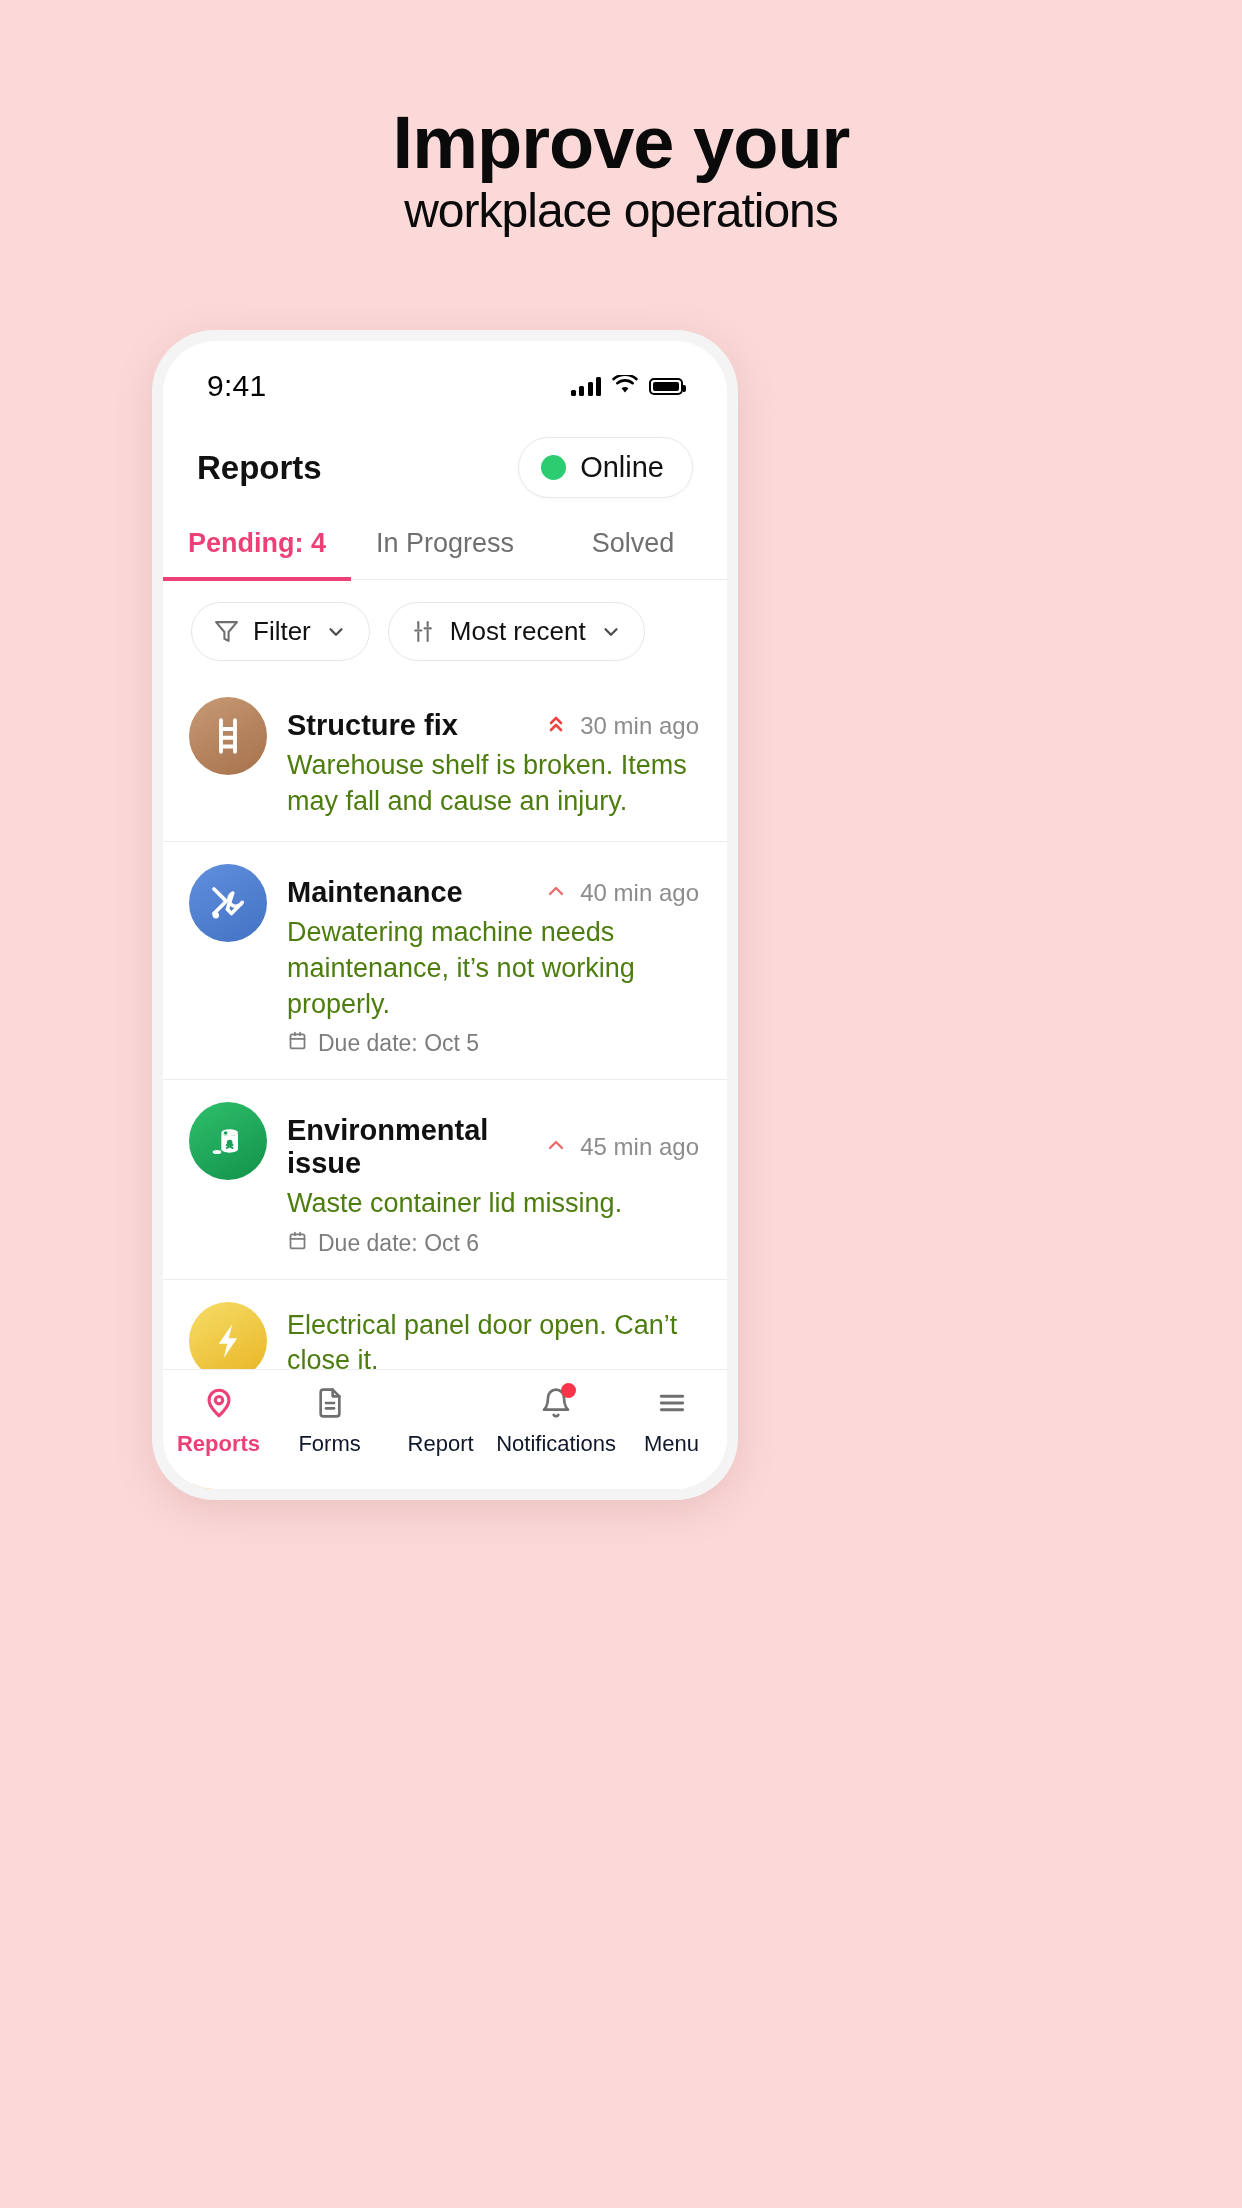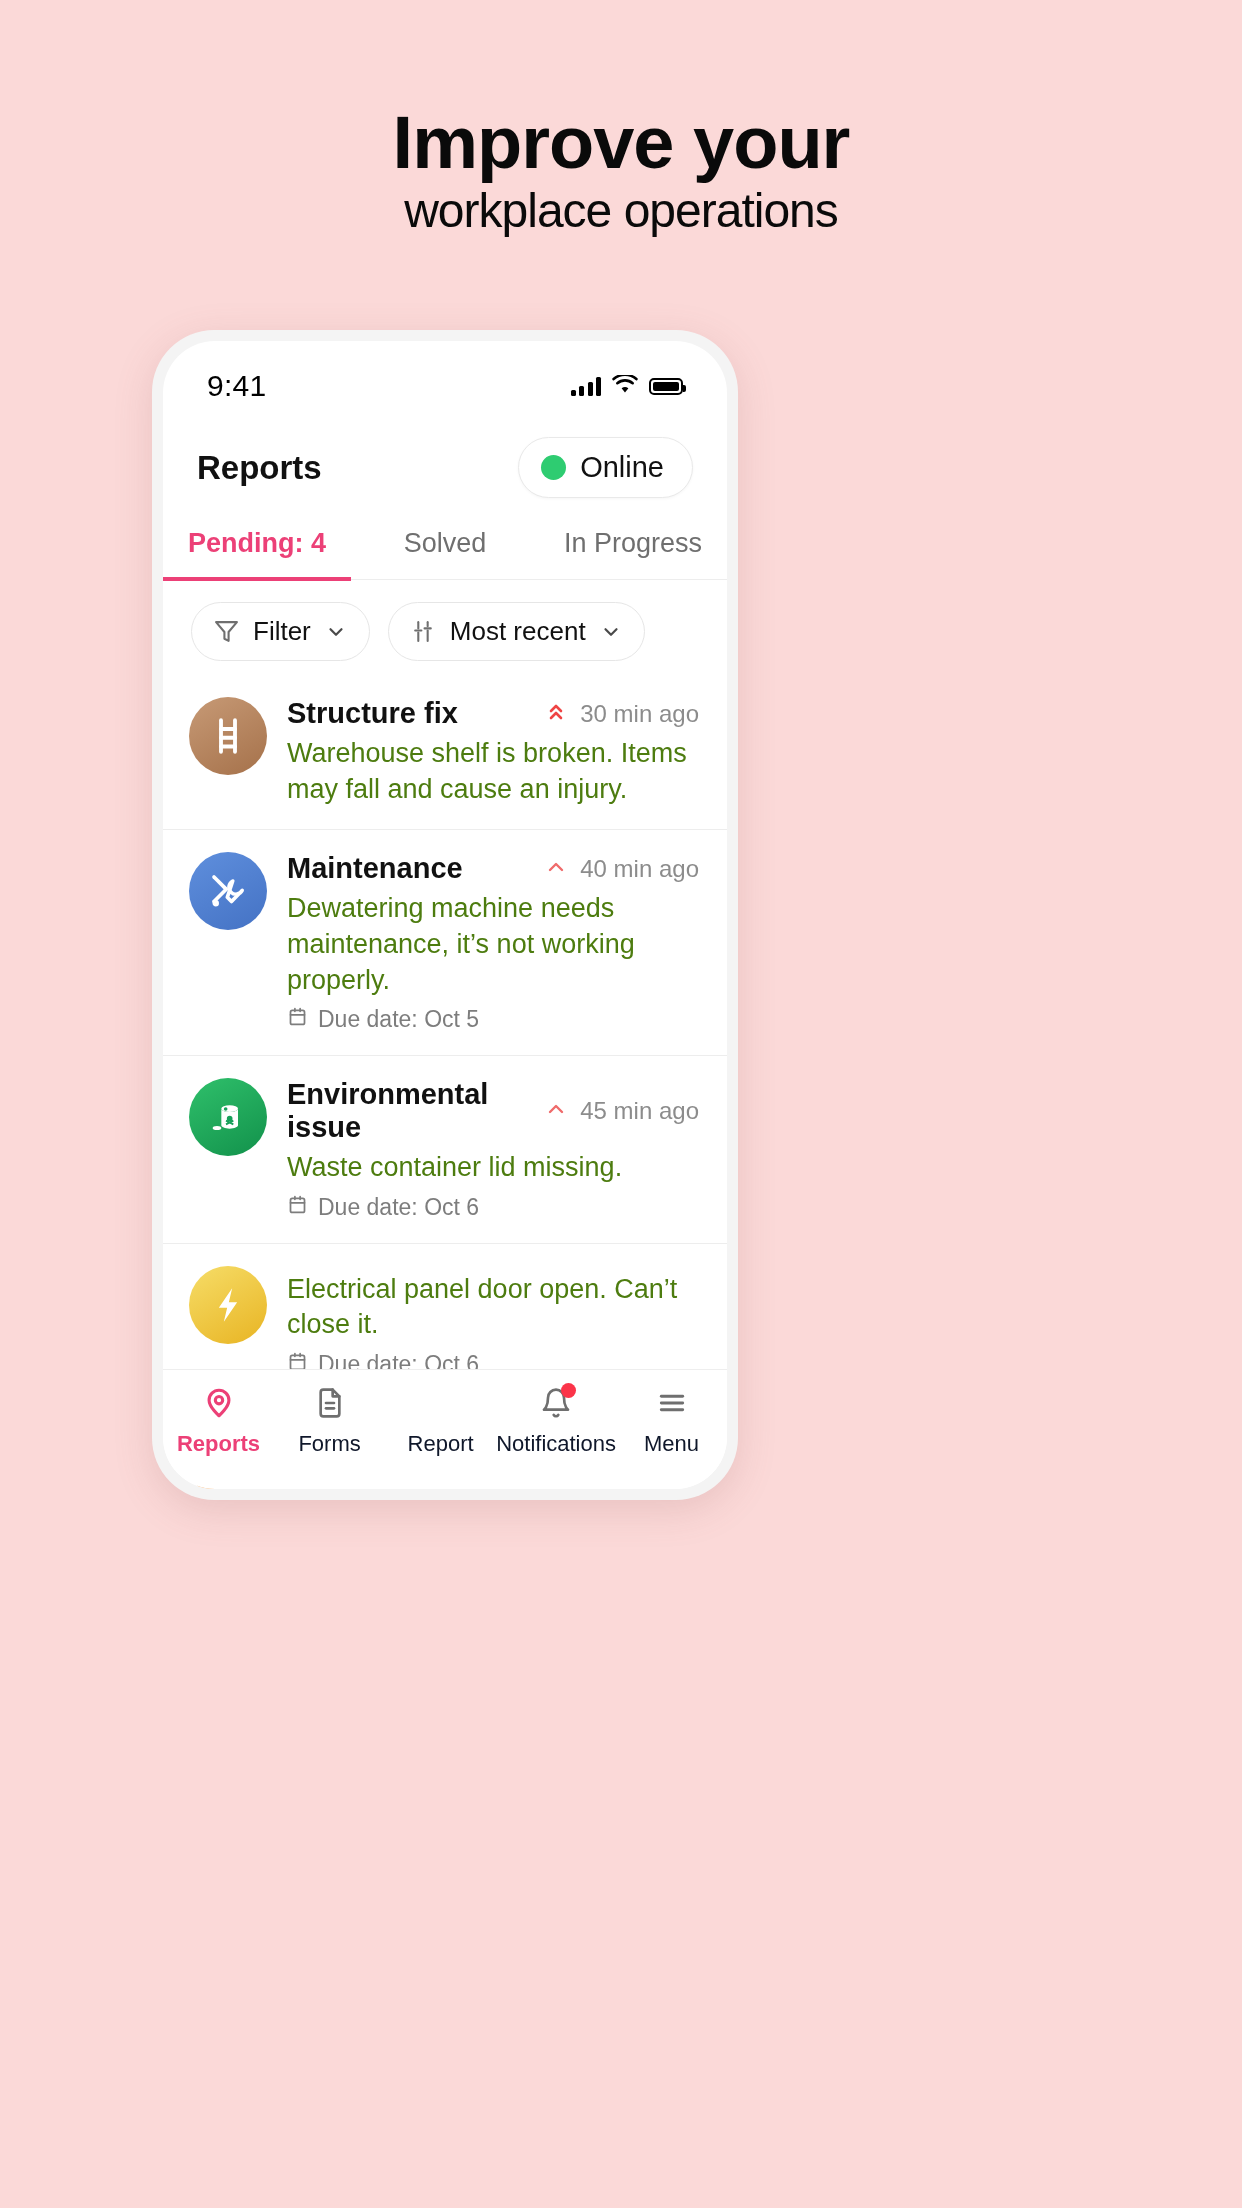--- a/index.html
+++ b/index.html
@@ -99,21 +99,21 @@
   .avatar {
     flex:0 0 auto; width:78px; height:78px; border-radius:50%;
     display:flex; align-items:center; justify-content:center;
   }
   .av-brown{background:linear-gradient(150deg,#c79a76,#a5714a);}
   .av-blue{background:linear-gradient(150deg,#5f8fdd,#4472c4);}
   .av-green{background:linear-gradient(150deg,#2fc06b,#12914b);}
   .av-yellow{background:linear-gradient(150deg,#f6dd68,#e8b423);}
   .av-orange{background:linear-gradient(150deg,#fbab54,#f6841f);}
   .body { flex:1; min-width:0; }
-  .titleline { display:flex; align-items:center; justify-content:space-between; gap:20px; }
+  .titleline { display:flex; align-items:center; justify-content:space-between; gap:20px;margin-top:12px; }
   .rtitle { font-size:29px; font-weight:700; color:#111; }
   .meta { display:flex; align-items:center; gap:12px; flex:0 0 auto; }
   .time { font-size:24px; color:#8c8c8c; white-space:nowrap; }
   .desc { font-size:27px; color:#4d7c0f; line-height:1.32; margin-top:6px; }
   .due { display:flex; align-items:center; gap:10px; margin-top:8px;
          font-size:23px; color:#7d7d7d; }
 
   
   .nav {
     position:absolute; left:0; right:0; bottom:0; height:120px;
@@ -168,24 +168,24 @@
           <span class="dot-green"></span>
           <span class="online-label">Online</span>
         </div>
       </div>
 
       <div class="tabs">
         <div class="tab active">
           <span>Pending: 4</span>
         </div>
         <div class="tab">
+          <span>In Progress</span>
+        </div>
+        <div class="tab">
           <span>Solved</span>
-        </div>
-        <div class="tab">
-          <span>In Progress</span>
         </div>
       </div>
 
       <div class="filter-row">
         <div class="chip">
           <span>
             <svg width="25" height="25" viewBox="0 0 24 24" fill="none" stroke="#6f6f6f" stroke-width="2" stroke-linecap="round" stroke-linejoin="round">
                 <polygon points="22 3 2 3 10 12.46 10 19 14 21 14 12.46 22 3"></polygon>
               </svg>
           </span>

